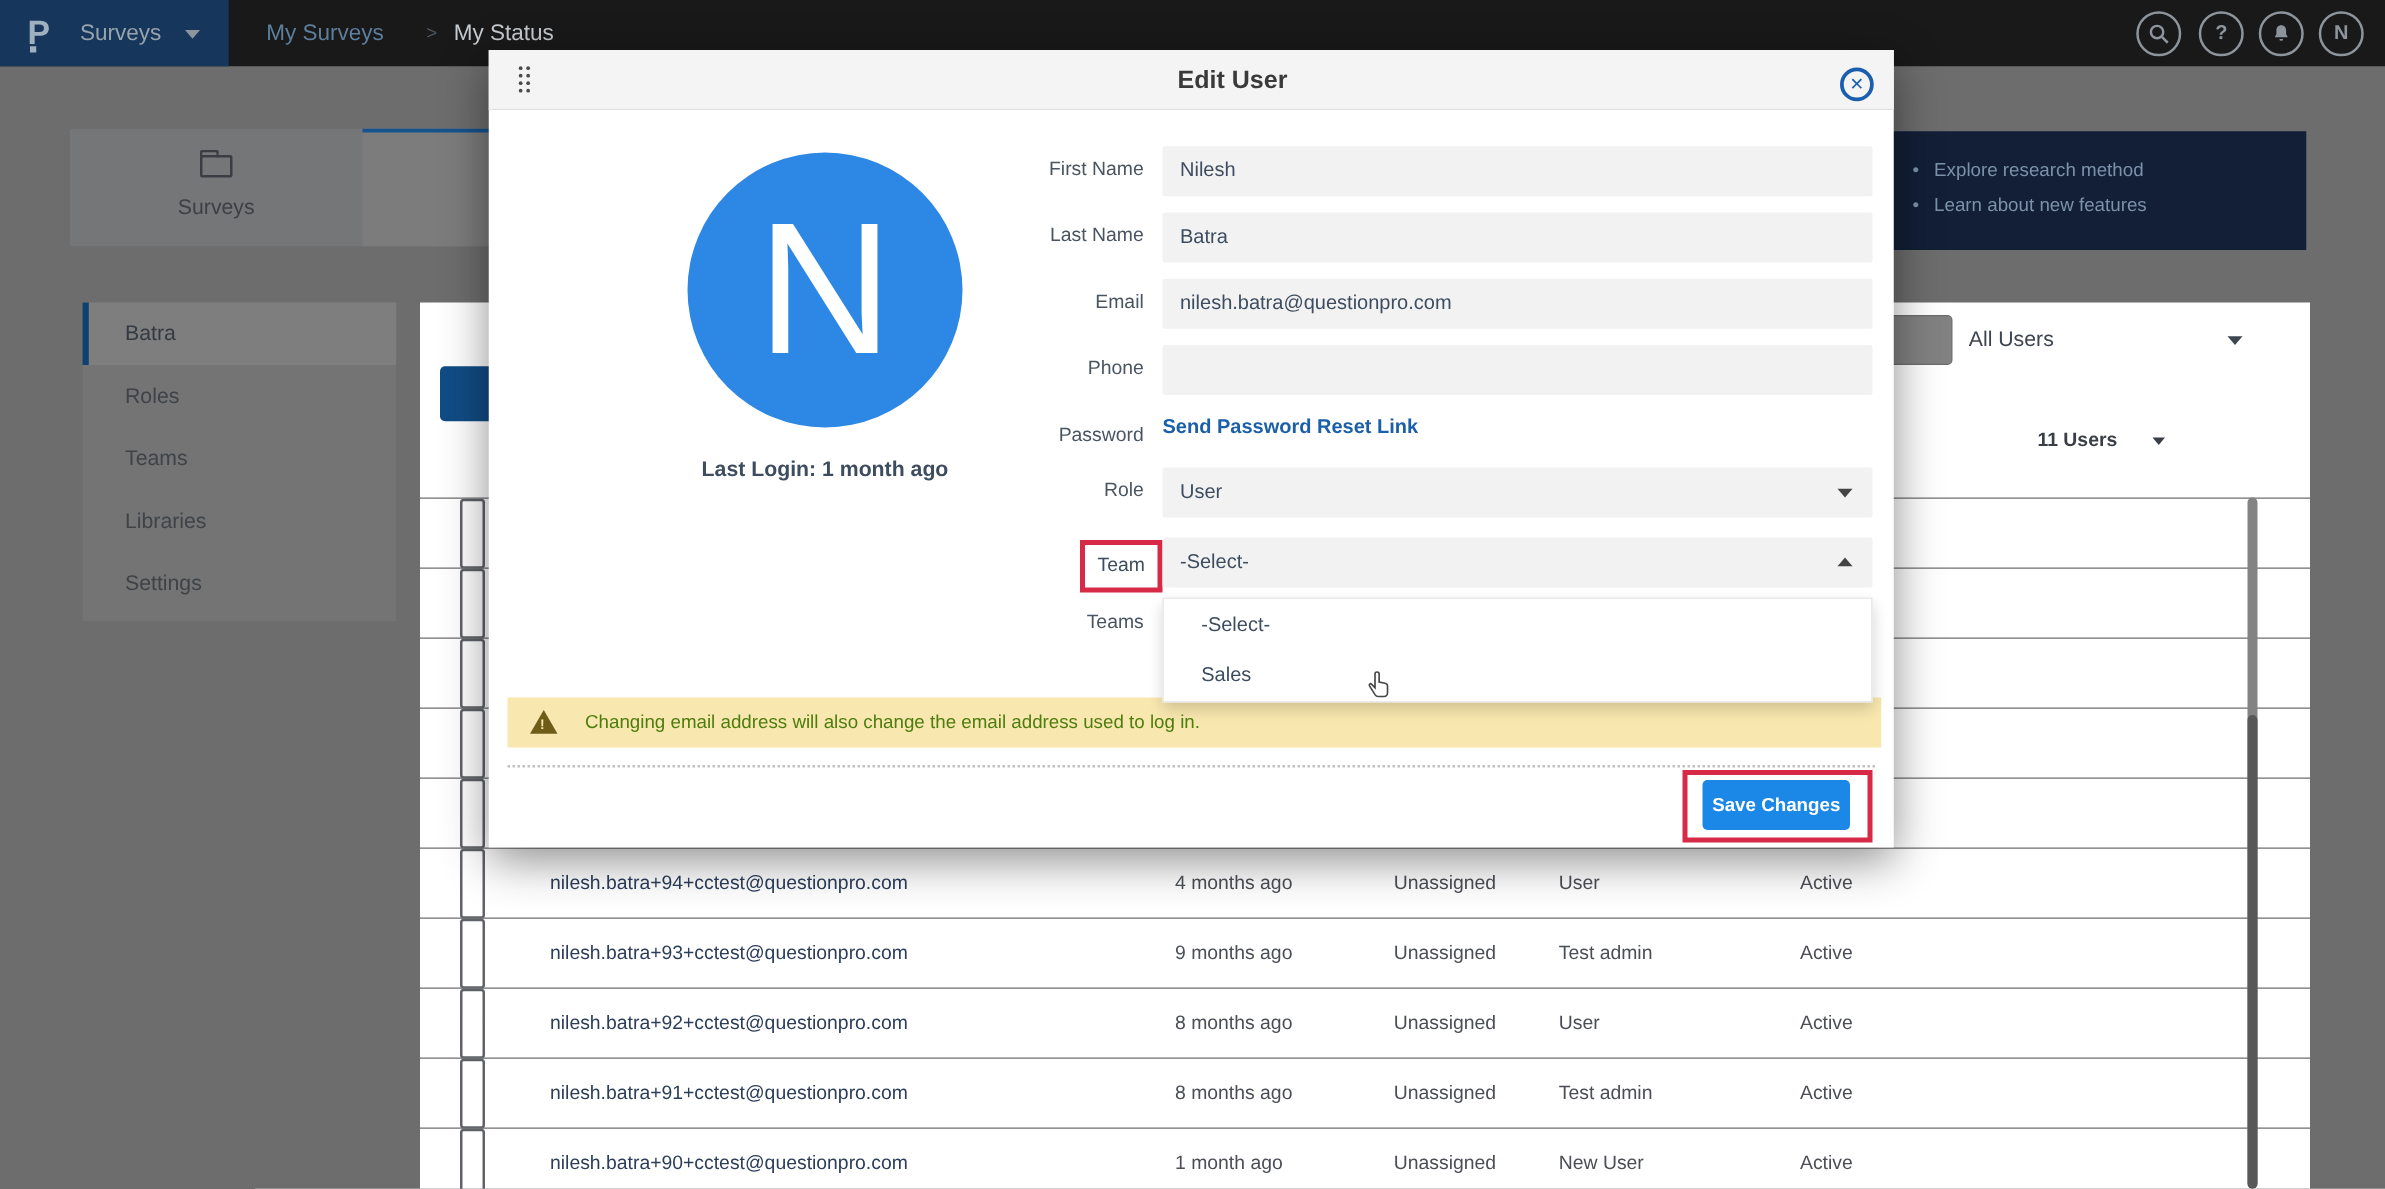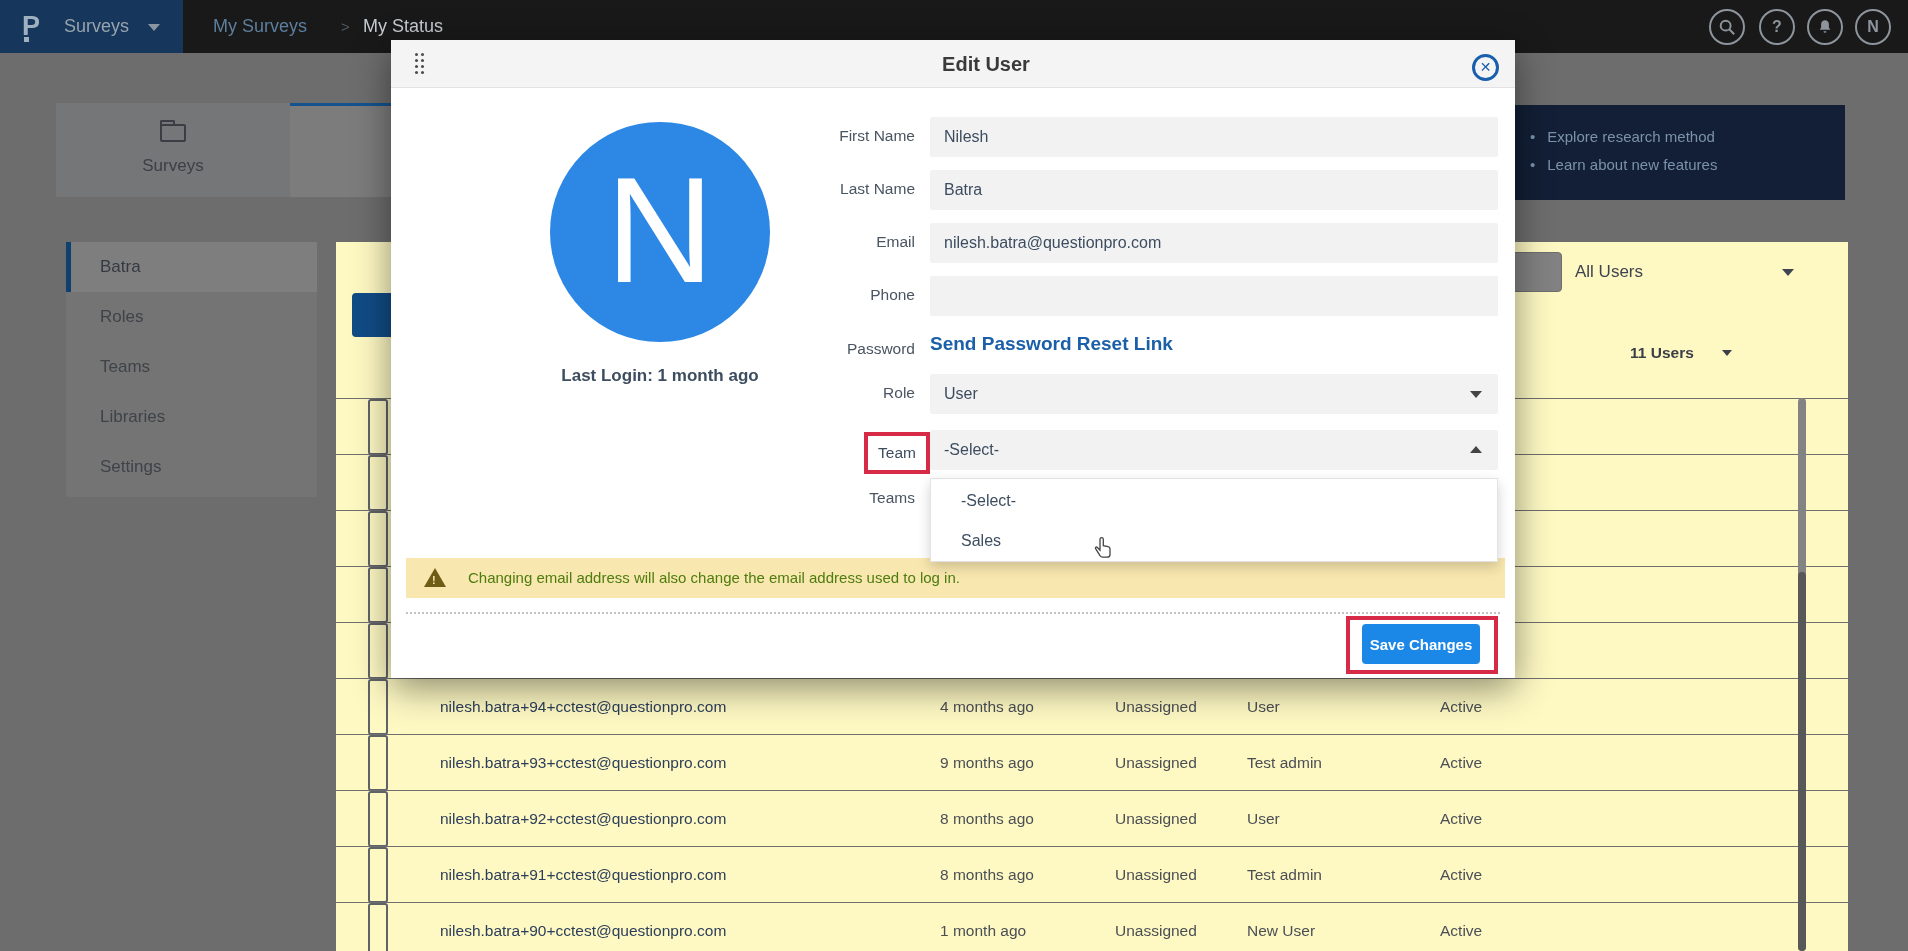--- a/index.html
+++ b/index.html
@@ -33,21 +33,21 @@
   .tab-org-label { left:353px; top:156px; font-size:17px; color:#3c4046; white-space:nowrap; }
 
   .sidebar { left:66px; top:242px; width:251px; height:255px; background:#747474; }
   .side-item { left:0; width:251px; height:50px; line-height:50px; padding-left:34px; font-size:17px; color:#3f4348; }
   .side-item.active { background:#7e7e7e; border-left:5px solid #0e4170; padding-left:29px; color:#343a41; }
 
   .info-box { left:1490px; top:105px; width:355px; height:95px; background:#121f36; padding:18px 0 0 40px; }
   .info-item { font-size:15px; line-height:28px; color:#7b92aa; }
   .info-item:before { content:"•"; margin-right:12px; }
 
-  .table-card { left:336px; top:242px; width:1512px; height:709px; background:#fef9c3; }
+  .table-card { left:336px; top:242px; width:1512px; height:709px; background:#ffffff; }
   .search-box { left:1116px; top:10px; width:110px; height:40px; background:#828282; border:1px solid #6e6e6e; border-radius:4px; }
   .filter-dd { left:1239px; top:11px; width:556px; height:38px; line-height:38px; font-size:17px; color:#3e4450; }
   .filter-caret { left:1446px; top:27px; border-top-color:#3e4450; }
   .count-label { left:1294px; top:102px; font-size:15.5px; font-weight:600; color:#3a3f47; }
   .count-caret { left:1386px; top:108px; border-top-color:#3a3f47; border-left-width:5px; border-right-width:5px; border-top-width:6px; }
   .adduser-btn { left:16px; top:51px; width:72px; height:44px; background:#114c86; border-radius:4px; }
   .t-row { left:0; width:1512px; height:56px; border-top:1px solid #6f6f6f; }
   .cbx { position:absolute; left:32px; top:18px; width:20px; height:20px; border:2px solid #5f6368; border-radius:3px; }
   .t-row span { position:absolute; top:0; height:56px; line-height:56px; font-size:15.5px; color:#4b4f55; white-space:nowrap; }
   .t-email { left:104px; color:#2c3e5a !important; }
@@ -67,21 +67,21 @@
   .m-avatar { left:159px; top:82px; width:220px; height:220px; border-radius:50%; background:#2d87e4;
               color:#fff; text-align:center; line-height:216px; font-size:150px; }
   .m-lastlogin { left:64px; top:326px; width:410px; text-align:center; font-size:17px; font-weight:700; color:#3d4d5f; }
   .flabel { left:394px; width:130px; text-align:right; font-size:15.5px; color:#4a5562; }
   .finput { left:539px; width:568px; height:40px; background:#f2f2f3; border:none; border-radius:2px;
             padding:0 14px; font-family:inherit; font-size:16px; color:#3d4d5f; }
   .fselect { left:539px; width:568px; height:40px; background:#f2f2f3; border-radius:2px;
              line-height:40px; padding-left:14px; font-size:16px; color:#3d4d5f; cursor:pointer; }
   .sel-caret-d { right:16px; top:17px; position:absolute; width:0; height:0; border-left:6px solid transparent; border-right:6px solid transparent; border-top:7px solid #444; }
   .sel-caret-u { right:16px; top:16px; position:absolute; width:0; height:0; border-left:6px solid transparent; border-right:6px solid transparent; border-bottom:7px solid #444; }
-  .pwd-link { left:539px; top:293px; font-size:19px; font-weight:600; color:#1b5fa8; cursor:pointer; }
+  .pwd-link { left:539px; top:293px; font-size:16px; font-weight:600; color:#1b5fa8; cursor:pointer; }
   .team-hl { left:473px; top:392px; width:66px; height:42px; border:4px solid #d62a46; background:#fff;
              text-align:center; line-height:34px; font-size:15.5px; color:#3d4d5f; }
   .dd-panel { left:539px; top:438px; width:568px; height:84px; background:#fff; border:1px solid #e3e3e3;
               box-shadow:0 5px 12px rgba(0,0,0,.18); z-index:5; }
   .dd-opt { position:absolute; left:0; width:566px; height:38px; line-height:38px; padding-left:30px;
             font-size:16px; color:#3d4d5f; cursor:pointer; }
   .m-warning { left:15px; top:518px; width:1099px; height:40px; background:#f8e7ae; }
   .warn-tri { position:absolute; left:18px; top:10px; width:0; height:0;
               border-left:11px solid transparent; border-right:11px solid transparent; border-bottom:19px solid #6f5c17; }
   .warn-bang { position:absolute; left:26px; top:16px; font-size:11px; font-weight:700; color:#f8e7ae; }

